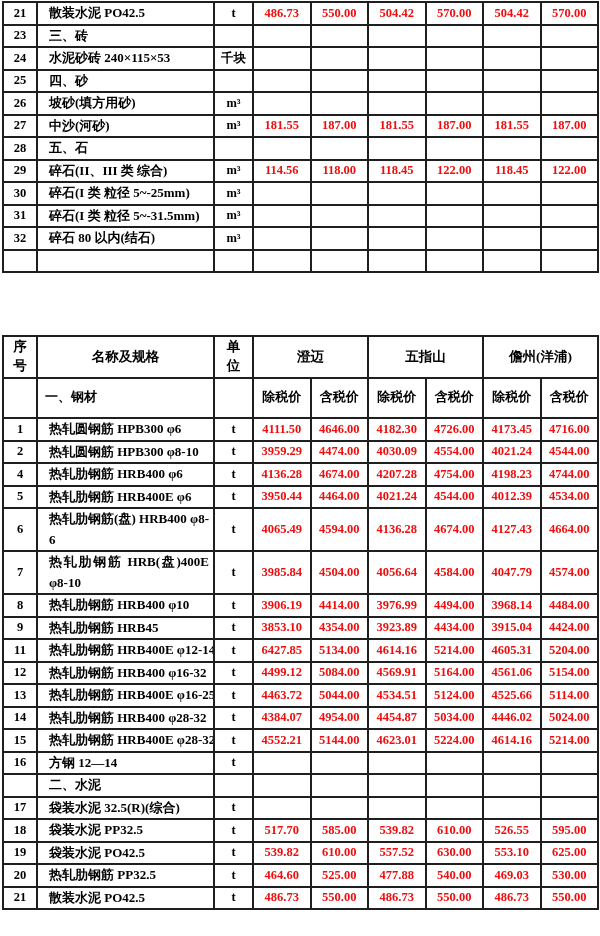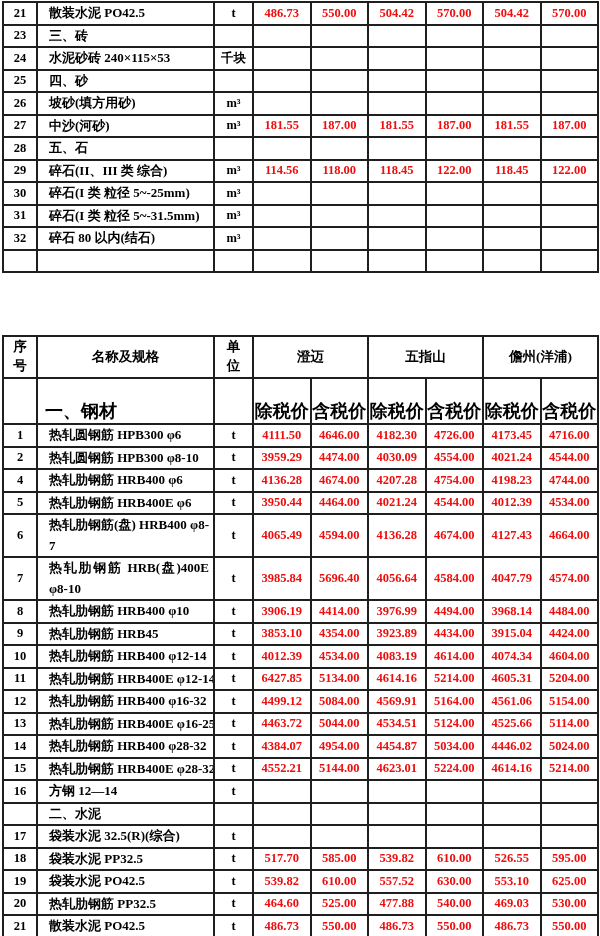--- a/index.html
+++ b/index.html
@@ -27,21 +27,21 @@
   td.unit{text-align:center;font-size:12.5px;}
   td.price{text-align:center;font-size:12.5px;color:var(--red);}
   tr{height:22.5px;}
   tr.tall{height:43px;}
   tr.tall td.name{white-space:normal;line-height:1.55;padding-right:4px;text-align:justify;}
   
   .t2 thead tr.h1{height:42px;}
   .t2 thead tr.h2{height:40px;vertical-align:top;}
   .t2 thead th{font-size:13.5px;text-align:center;vertical-align:middle;}
   .t2 thead th.pre{white-space:pre-line;line-height:1.4;}
-  .t2 thead tr.h2 th{font-size:18px;padding-top:20px;vertical-align:top;}
+  .t2 thead tr.h2 th{font-size:13px;padding-top:9px;vertical-align:top;}
   .t2 thead tr.h2 th.sec{text-align:left;padding-left:7px;}
 </style>
 </head>
 <body>
 
 <div class="page">
 
   <table class="grid t1">
     <colgroup>
       <col style="width:34px">
@@ -265,35 +265,35 @@
           <td class="unit">t</td>
           <td class="price">3950.44</td>
           <td class="price">4464.00</td>
           <td class="price">4021.24</td>
           <td class="price">4544.00</td>
           <td class="price">4012.39</td>
           <td class="price">4534.00</td>
         </tr>
         <tr class="tall">
           <td class="no">6</td>
-          <td class="name">热轧肋钢筋(盘) HRB400 φ8-7</td>
+          <td class="name">热轧肋钢筋(盘) HRB400 φ8-6</td>
           <td class="unit">t</td>
           <td class="price">4065.49</td>
           <td class="price">4594.00</td>
           <td class="price">4136.28</td>
           <td class="price">4674.00</td>
           <td class="price">4127.43</td>
           <td class="price">4664.00</td>
         </tr>
         <tr class="tall">
           <td class="no">7</td>
           <td class="name">热轧肋钢筋 HRB(盘)400E φ8-10</td>
           <td class="unit">t</td>
           <td class="price">3985.84</td>
-          <td class="price">5696.40</td>
+          <td class="price">4504.00</td>
           <td class="price">4056.64</td>
           <td class="price">4584.00</td>
           <td class="price">4047.79</td>
           <td class="price">4574.00</td>
         </tr>
         <tr>
           <td class="no">8</td>
           <td class="name">热轧肋钢筋 HRB400 φ10</td>
           <td class="unit">t</td>
           <td class="price">3906.19</td>
@@ -308,31 +308,20 @@
           <td class="name">热轧肋钢筋 HRB45</td>
           <td class="unit">t</td>
           <td class="price">3853.10</td>
           <td class="price">4354.00</td>
           <td class="price">3923.89</td>
           <td class="price">4434.00</td>
           <td class="price">3915.04</td>
           <td class="price">4424.00</td>
         </tr>
         <tr>
-          <td class="no">10</td>
-          <td class="name">热轧肋钢筋 HRB400 φ12-14</td>
-          <td class="unit">t</td>
-          <td class="price">4012.39</td>
-          <td class="price">4534.00</td>
-          <td class="price">4083.19</td>
-          <td class="price">4614.00</td>
-          <td class="price">4074.34</td>
-          <td class="price">4604.00</td>
-        </tr>
-        <tr>
           <td class="no">11</td>
           <td class="name">热轧肋钢筋 HRB400E φ12-14</td>
           <td class="unit">t</td>
           <td class="price">6427.85</td>
           <td class="price">5134.00</td>
           <td class="price">4614.16</td>
           <td class="price">5214.00</td>
           <td class="price">4605.31</td>
           <td class="price">5204.00</td>
         </tr>

